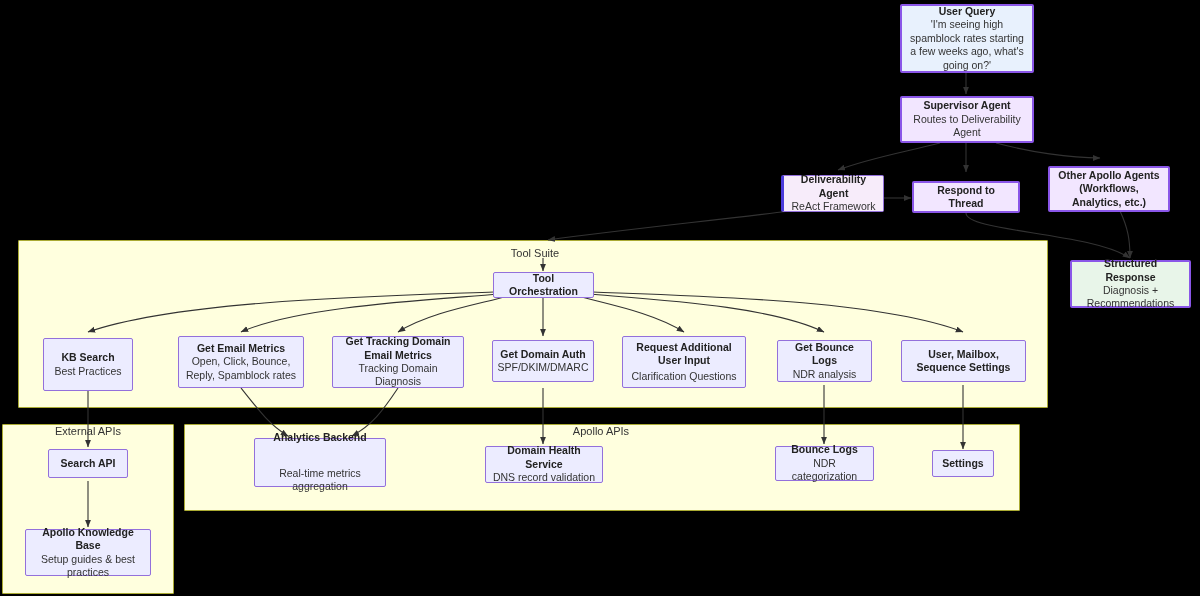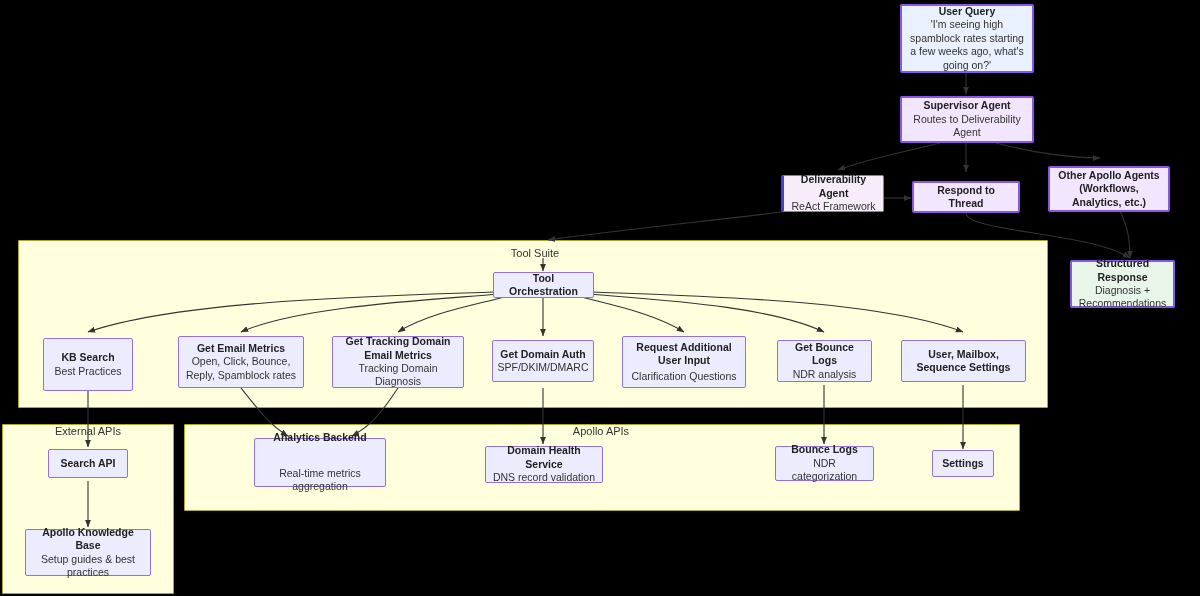--- a/index.html
+++ b/index.html
@@ -96,21 +96,21 @@
 
   <div class="node np" style="left:912px;top:181px;width:108px;height:32px;">
     <div class="t">Respond to Thread</div>
   </div>
 
   <div class="node np" style="left:1048px;top:166px;width:122px;height:46px;">
     <div class="t">Other Apollo Agents</div>
     <div class="t">(Workflows, Analytics, etc.)</div>
   </div>
 
-  <div class="node ngreen" style="left:1070px;top:260px;width:105px;height:48px;">
+  <div class="node ngreen" style="left:1070px;top:260px;width:121px;height:48px;">
     <div class="t">Structured Response</div>
     <div class="s">Diagnosis + Recommendations</div>
   </div>
 
   <div class="node thin" style="left:493px;top:272px;width:101px;height:26px;">
     <div class="t">Tool Orchestration</div>
   </div>
 
   <div class="node thin" style="left:43px;top:338px;width:90px;height:53px;">
     <div class="t">KB Search</div>

